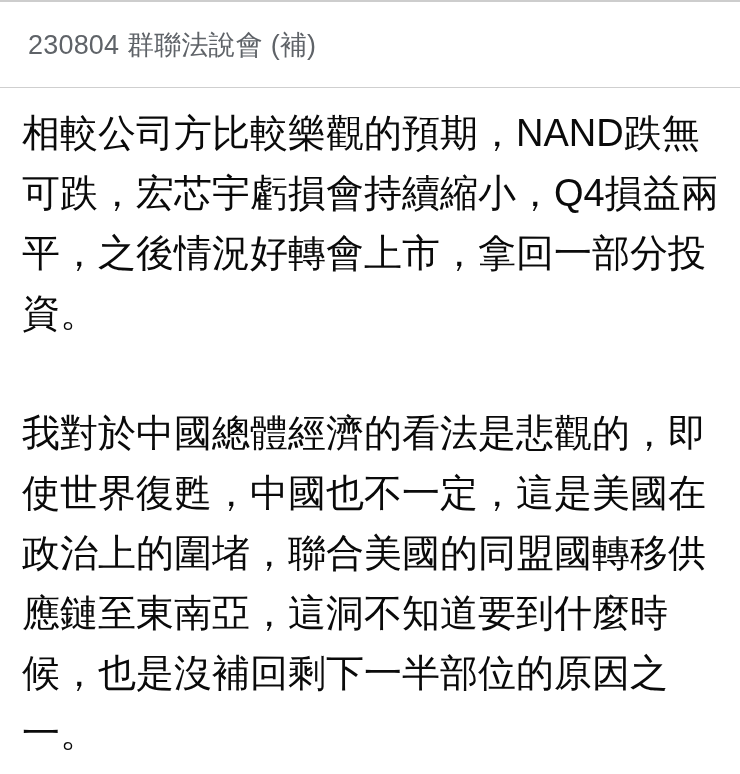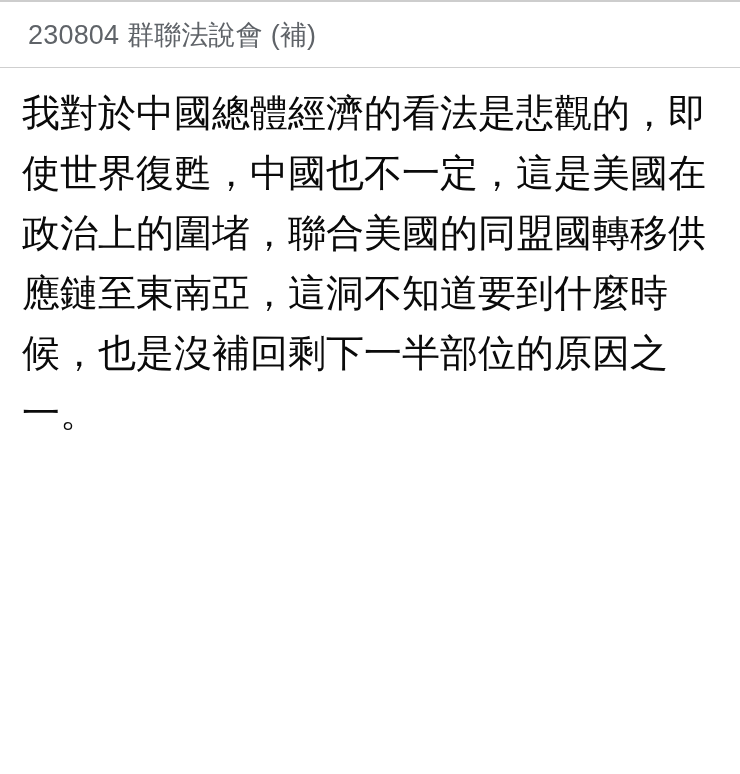--- a/index.html
+++ b/index.html
@@ -14,21 +14,21 @@
     height: 774px;
     background: #ffffff;
     overflow: hidden;
     box-sizing: border-box;
   }
   .top-hairline {
     height: 2px;
     background: #cdcdcd;
   }
   .doc-header {
-    height: 66px;
+    height: 86px;
     display: flex;
     align-items: center;
     padding-left: 28px;
     padding-right: 20px;
     border-bottom: 1px solid #cfcfcf;
     box-sizing: border-box;
     background: #ffffff;
   }
   .doc-title {
     margin: 0;
@@ -60,16 +60,17 @@
 
 <div class="page">
 
   <div class="top-hairline"></div>
 
   <header class="doc-header">
     <h1 class="doc-title">230804 群聯法說會 (補)</h1>
   </header>
 
   <main class="doc-body">
+    <p>相較公司方比較樂觀的預期，NAND跌無可跌，宏芯宇虧損會持續縮小，Q4損益兩平，之後情況好轉會上市，拿回一部分投資。</p>
     <p>我對於中國總體經濟的看法是悲觀的，即使世界復甦，中國也不一定，這是美國在政治上的圍堵，聯合美國的同盟國轉移供應鏈至東南亞，這洞不知道要到什麼時候，也是沒補回剩下一半部位的原因之一。</p>
   </main>
 
 </div>
 
 </body></html>

